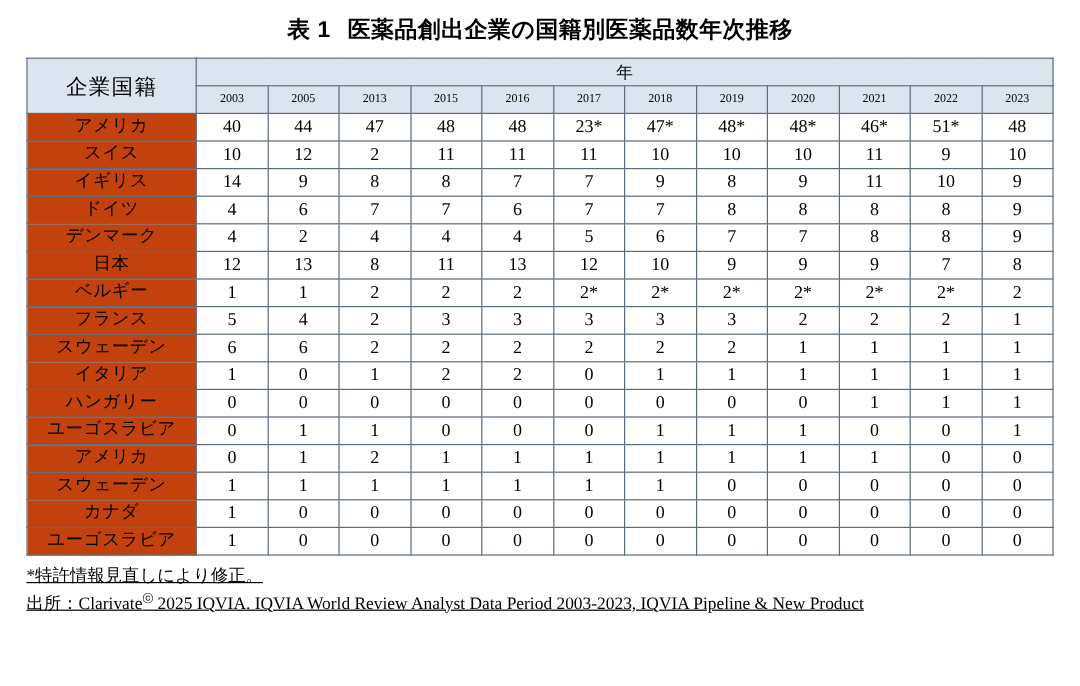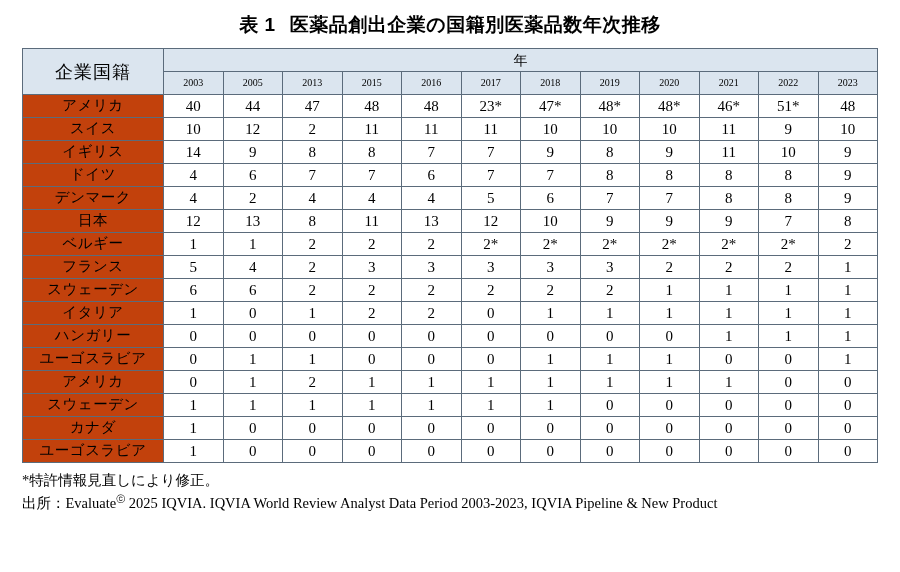--- a/index.html
+++ b/index.html
@@ -78,20 +78,21 @@
   }
   table.data td.val {
     background: #ffffff;
     font-family: "Liberation Serif", "DejaVu Serif", serif;
     font-size: 15px;
   }
   .notes {
     margin: 8px 22px 0 22px;
     font-size: 14.5px;
     line-height: 1.35;
+    text-decoration: underline;
   }
   .note-line {
     margin-bottom: 2px;
   }
   .source {
     text-align: justify;
   }
   .source .indent {
     display: block;
     text-indent: 0;
@@ -374,17 +375,17 @@
           <td class="val">0</td>
           <td class="val">0</td>
         </tr>
       </tbody>
     </table>
   </div>
 
   <div class="notes">
     <div class="note-line">*特許情報見直しにより修正。</div>
     <div class="source">
-      <span>出所：Evaluate</span><sup>ⓒ</sup><span> 2025 IQVIA. IQVIA World Review Analyst Data Period 2003-2023, IQVIA Pipeline &amp; New Product</span>
+      <span>出所：Clarivate</span><sup>ⓒ</sup><span> 2025 IQVIA. IQVIA World Review Analyst Data Period 2003-2023, IQVIA Pipeline &amp; New Product</span>
     </div>
   </div>
 
 </div>
 
 </body></html>

